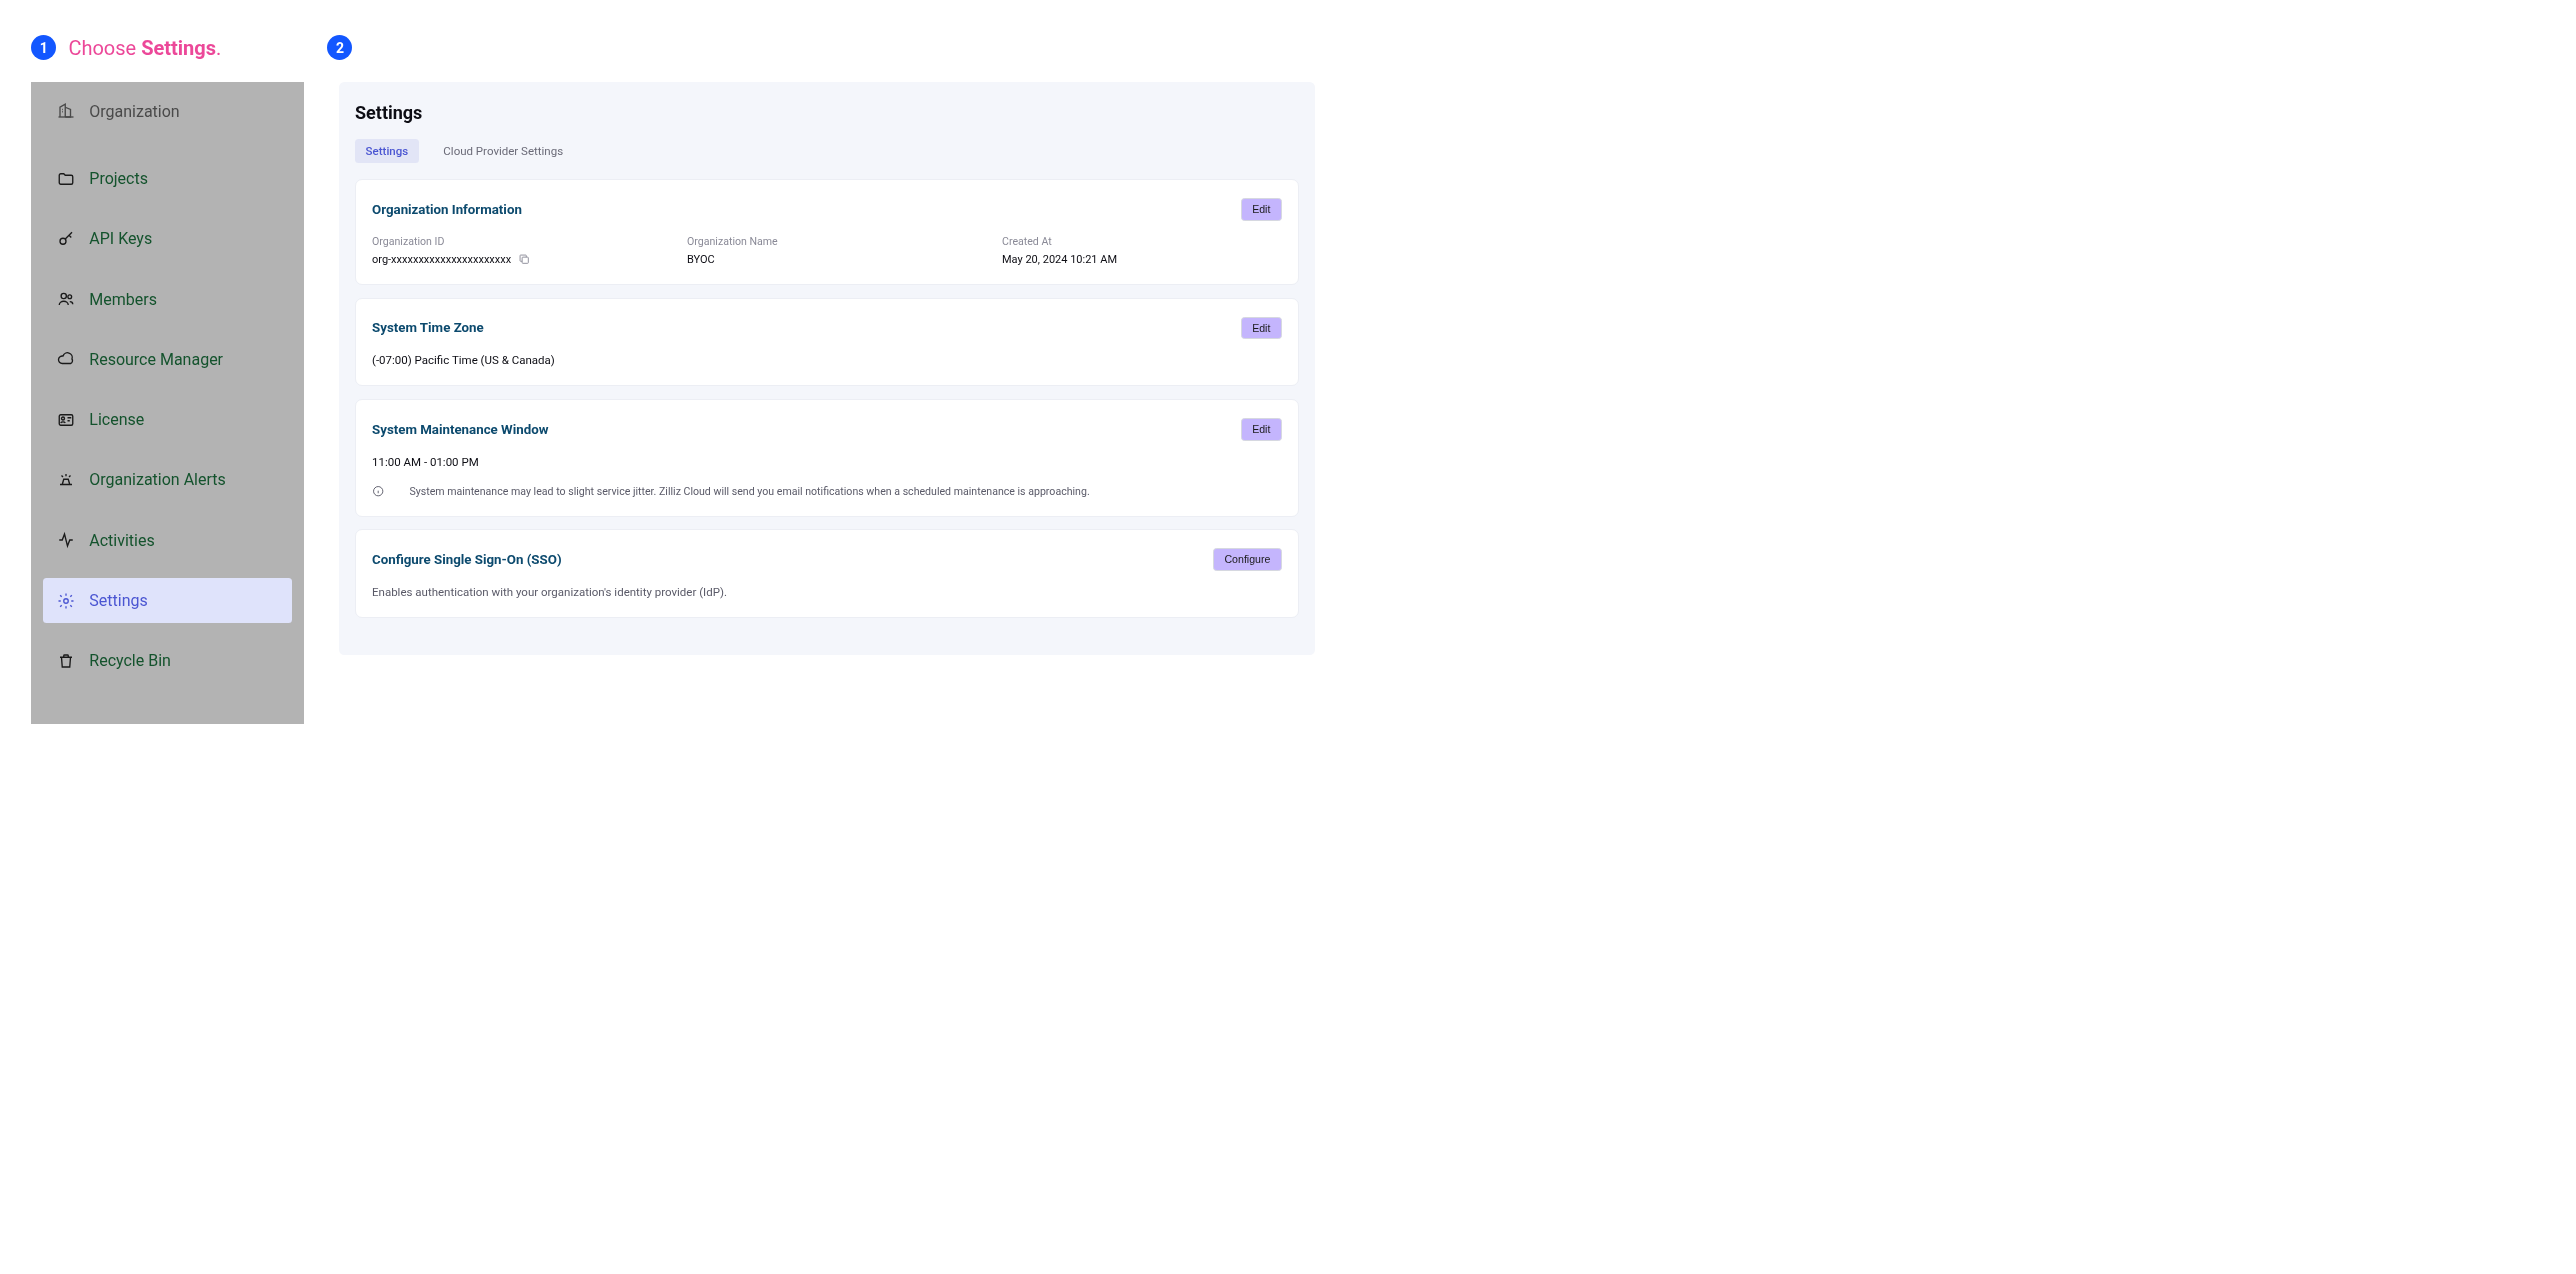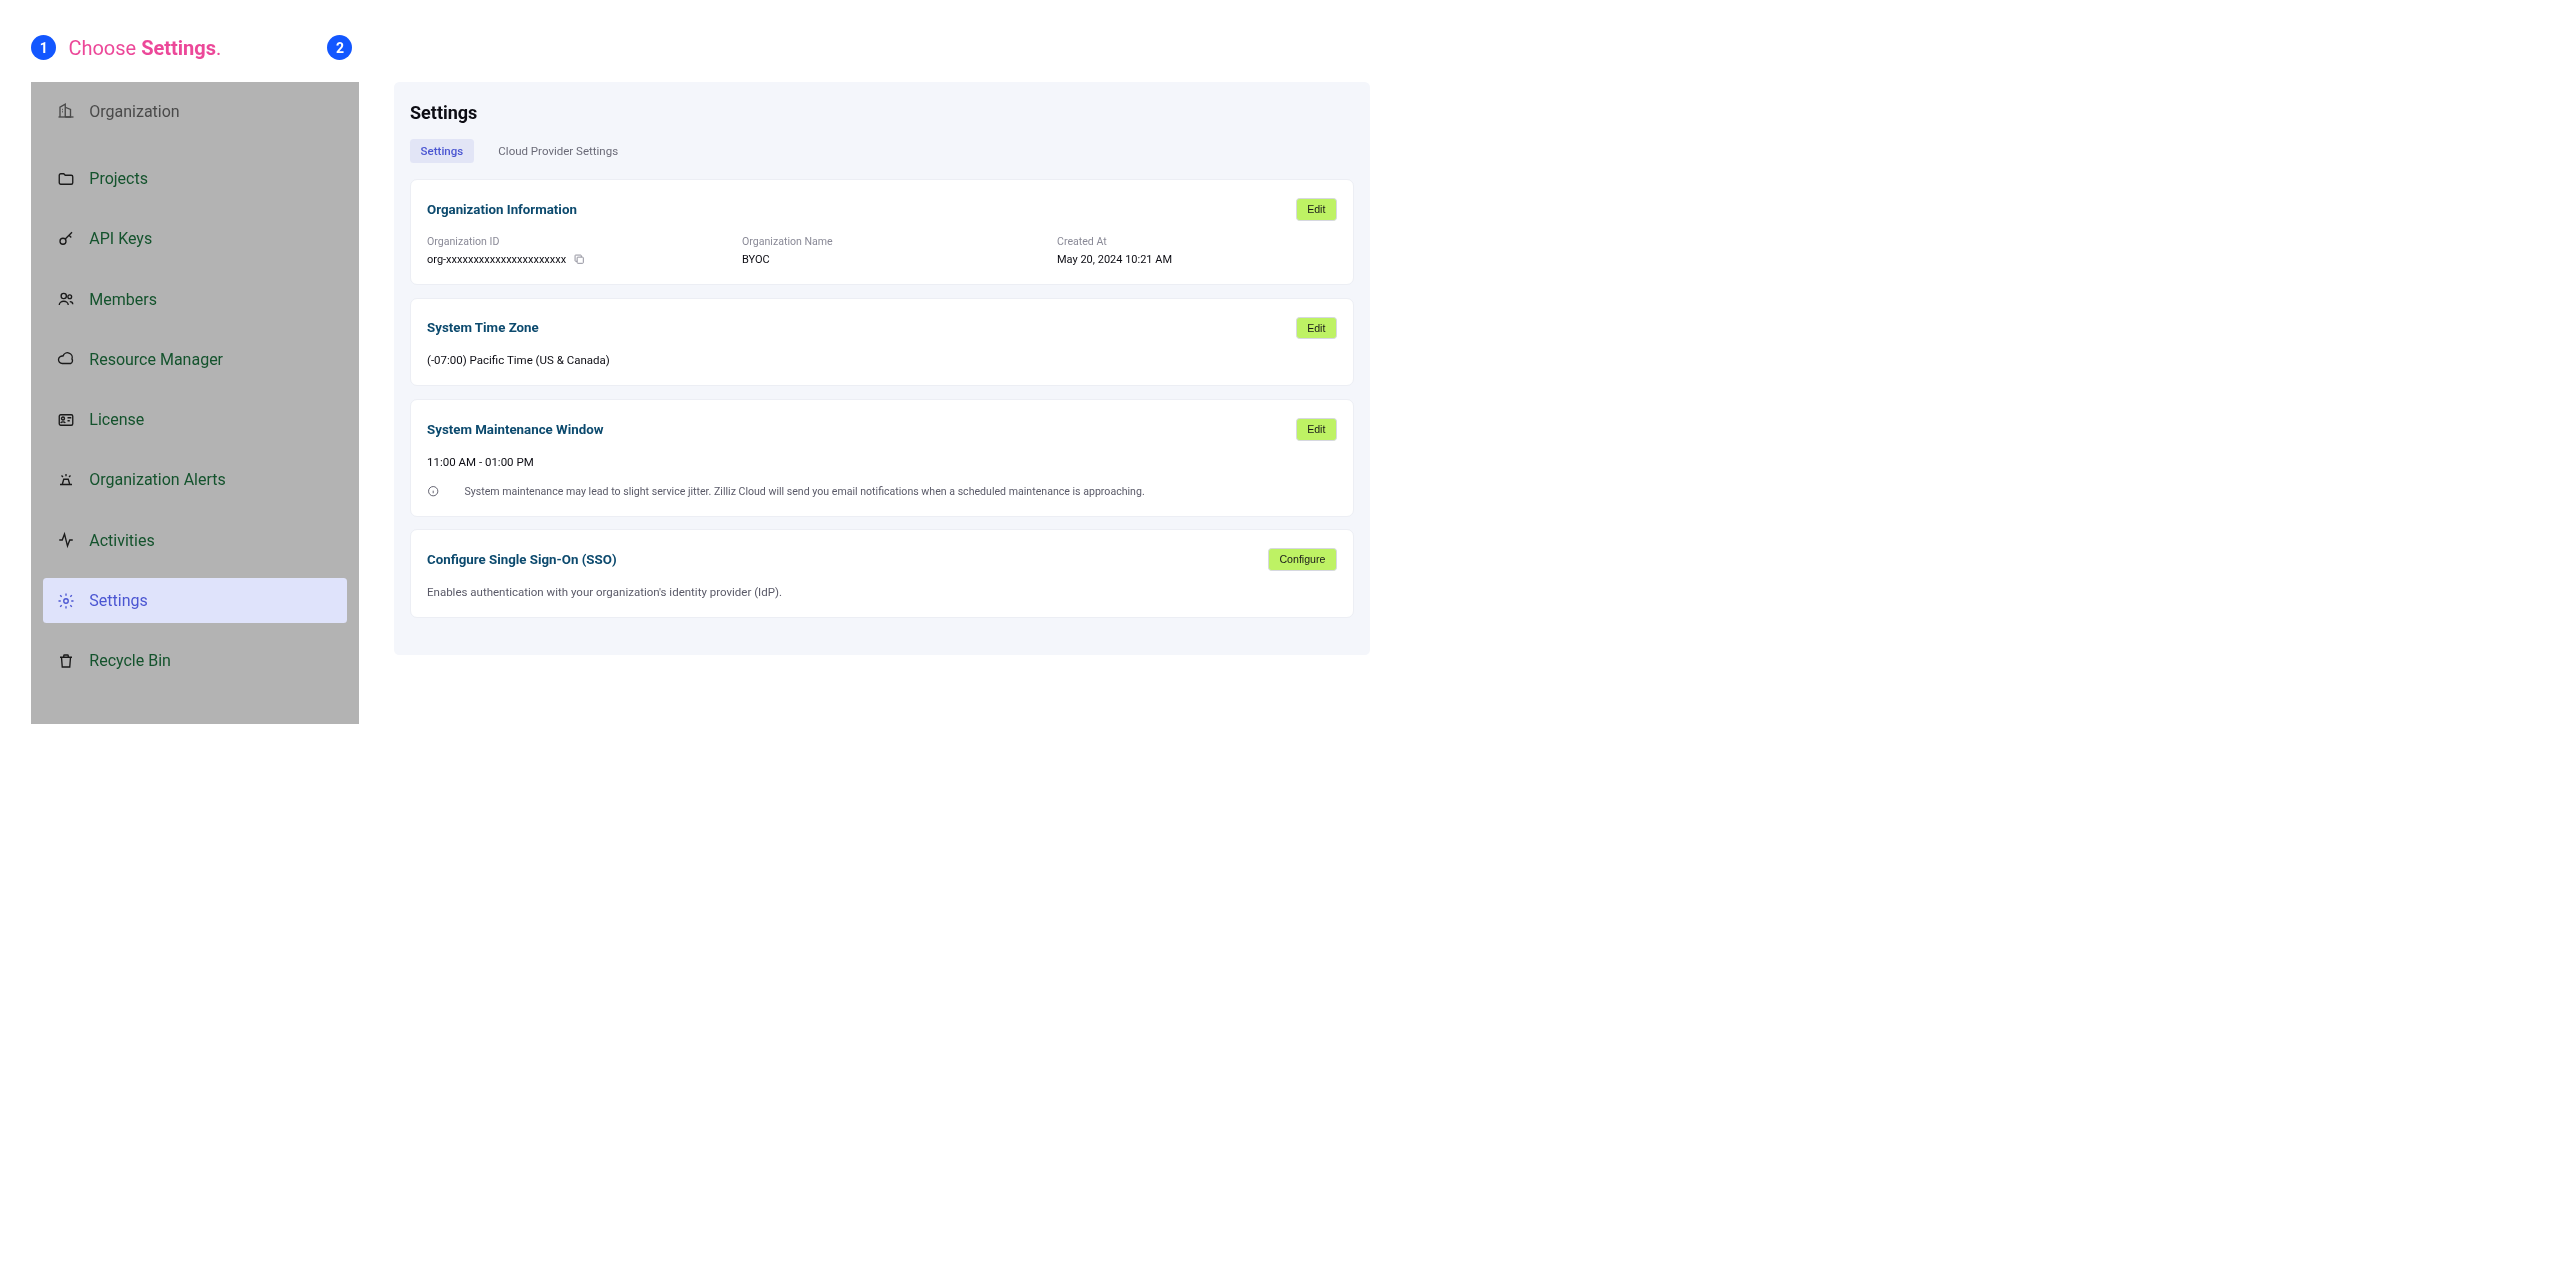--- a/index.html
+++ b/index.html
@@ -33,21 +33,21 @@
 
     .layout {
       display: flex;
       gap: 35px;
       align-items: flex-start;
     }
 
     
     .sidebar {
       background: #b3b3b3;
-      width: 328px;
+      width: 273px;
       flex-shrink: 0;
       padding: 16px 12.4px 25px 12.4px;
       min-height: 564px;
     }
     .sidebar-item {
       display: flex;
       align-items: center;
       gap: 14px;
       padding: 12.4px 12.4px;
       font-size: 16px;
@@ -121,21 +121,21 @@
     .card-title {
       font-size: 13.3px;
       font-weight: 700;
       color: #0c4a6e;
     }
     .btn {
       font-size: 10.6px;
       padding: 4.4px 10.6px;
       border: 0.9px solid #d6d8e0;
       border-radius: 3.5px;
-      background: #bef264;
+      background: #c4b5fd;
       color: #1a1a1a;
       cursor: pointer;
     }
 
     .info-grid {
       display: flex;
       gap: 35px;
     }
     .info-col { flex: 1; }
     .info-label {

